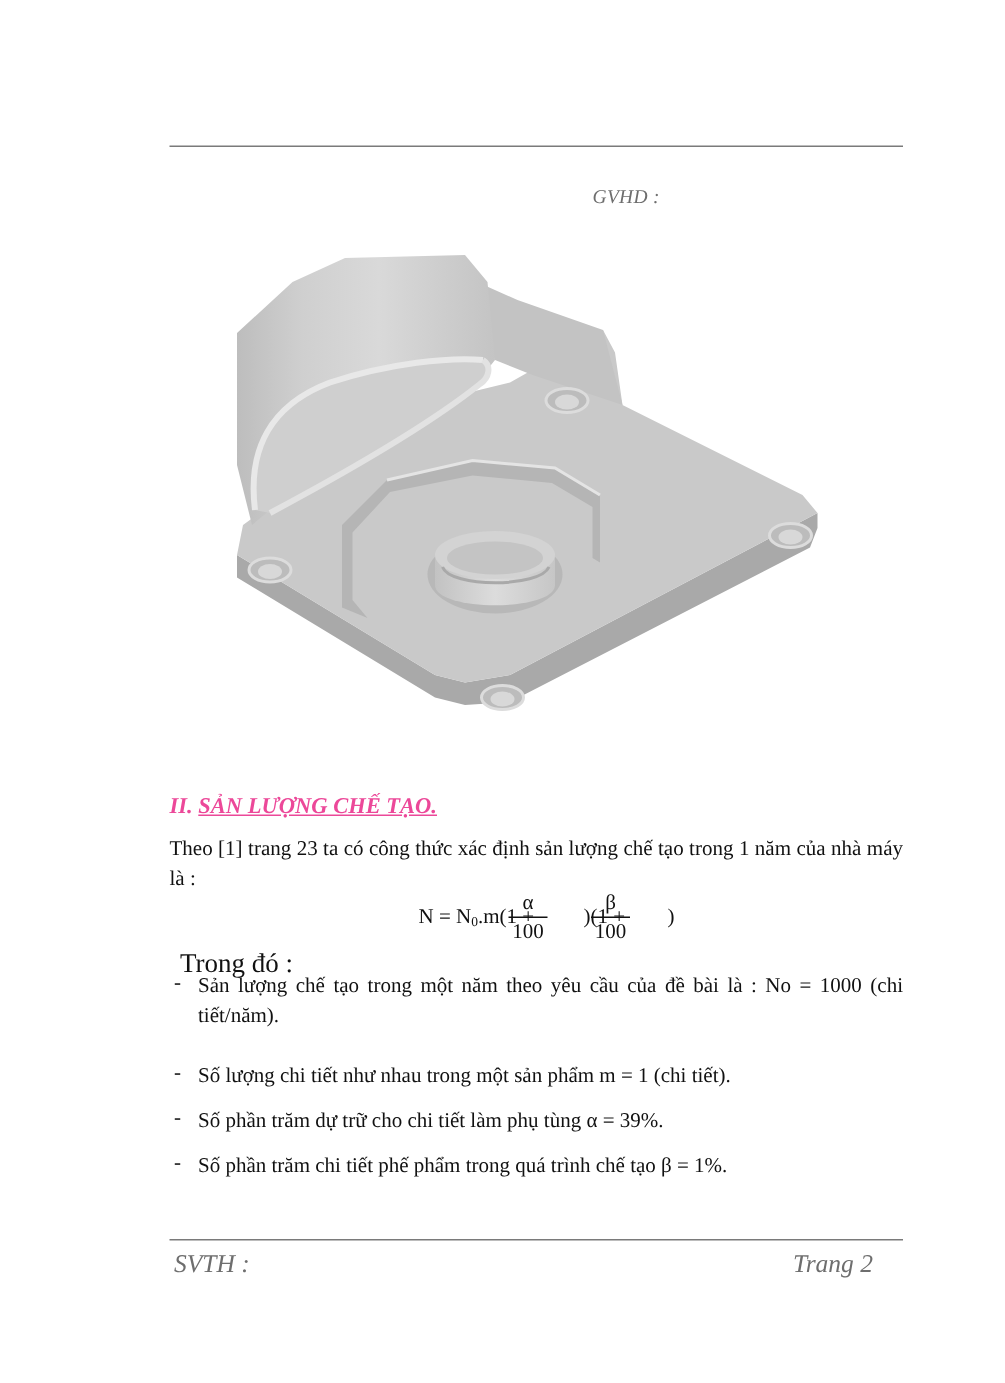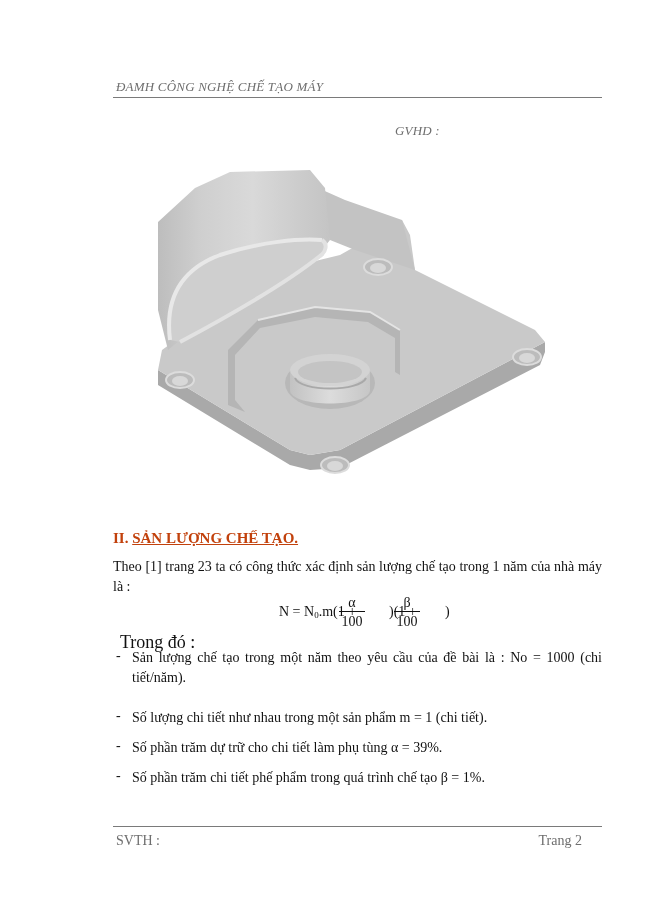--- a/index.html
+++ b/index.html
@@ -10,51 +10,50 @@
   .header { position: absolute; left: 113px; top: 79px; width: 489px; height: 18px;
             border-bottom: 1px solid #7a7a7a; }
   .header .t { position: absolute; top: 0; font-style: italic; font-size: 13px; color: #6e6e6e;
                letter-spacing: 0.2px; }
   .header .t1 { left: 3px; }
   .header .t2 { left: 282px; margin-top: 44px; }
 
   .figure { position: absolute; left: 140px; top: 160px; width: 430px; height: 330px; }
   .figure svg { display: block; }
 
-  .section-title { position: absolute; left: 113px; top: 530px; font-weight: bold; font-size: 15px; color: #c2410c; }
+  .section-title { position: absolute; left: 113px; top: 530px; font-weight: bold; font-size: 15px; color: #ec4899; font-style: italic; }
   .section-title .u { text-decoration: underline; }
 
   .para { position: absolute; left: 113px; top: 557px; width: 489px; font-size: 14px; line-height: 20px;
           text-align: justify; text-align-last: left; }
   .formula { position: absolute; left: 256px; top: 594px; height: 38px; font-size: 14px; white-space: nowrap; }
   .formula .seg { position: absolute; top: 10px; margin-left: 23px; }
   .frac { position: absolute; top: 0; width: 28px; text-align: center; font-size: 14px; }
   .frac .num { display: block; height: 17px; line-height: 17px; }
   .frac .bar { display: block; border-top: 1px solid #111; margin: 0 1px; }
   .frac .den { display: block; line-height: 19px; }
   .formula sub { font-size: 9px; vertical-align: baseline; position: relative; top: 2px; }
 
   .trongdo { position: absolute; left: 120px; top: 632px; font-size: 18px; }
   .bullets { position: absolute; left: 113px; top: 648px; width: 489px; font-size: 14px; }
   .bullet { position: absolute; left: 0; width: 489px; }
   .bullet .dash { position: absolute; left: 3px; top: 0; }
   .bullet .txt { position: absolute; left: 19px; right: 0; top: 0; line-height: 20px; text-align: justify; text-align-last: left; }
 
   .footer { position: absolute; left: 113px; top: 826px; width: 489px; border-top: 1px solid #7a7a7a; height: 22px; }
-  .footer .t { position: absolute; top: 6px; font-size: 14px; color: #6e6e6e; }
+  .footer .t { position: absolute; top: 6px; font-style: italic; font-size: 17px; color: #6e6e6e; }
   .footer .l { left: 3px; }
   .footer .r { right: 20px; margin-left: 44px; }
 </style>
 </head>
 <body>
 
 <div class="page">
 
   <div class="header">
-    <span class="t t1">ĐAMH CÔNG NGHỆ CHẾ TẠO MÁY</span>
     <span class="t t2">GVHD :</span>
   </div>
 
   <div class="figure">
     <svg width="430" height="330" viewBox="0 0 430 330" xmlns="http://www.w3.org/2000/svg">
       <defs>
         <linearGradient id="cyl" x1="0" y1="0" x2="1" y2="0">
           <stop offset="0" stop-color="#bdbdbd"></stop>
           <stop offset="0.25" stop-color="#cfcfcf"></stop>
           <stop offset="0.55" stop-color="#d9d9d9"></stop>

